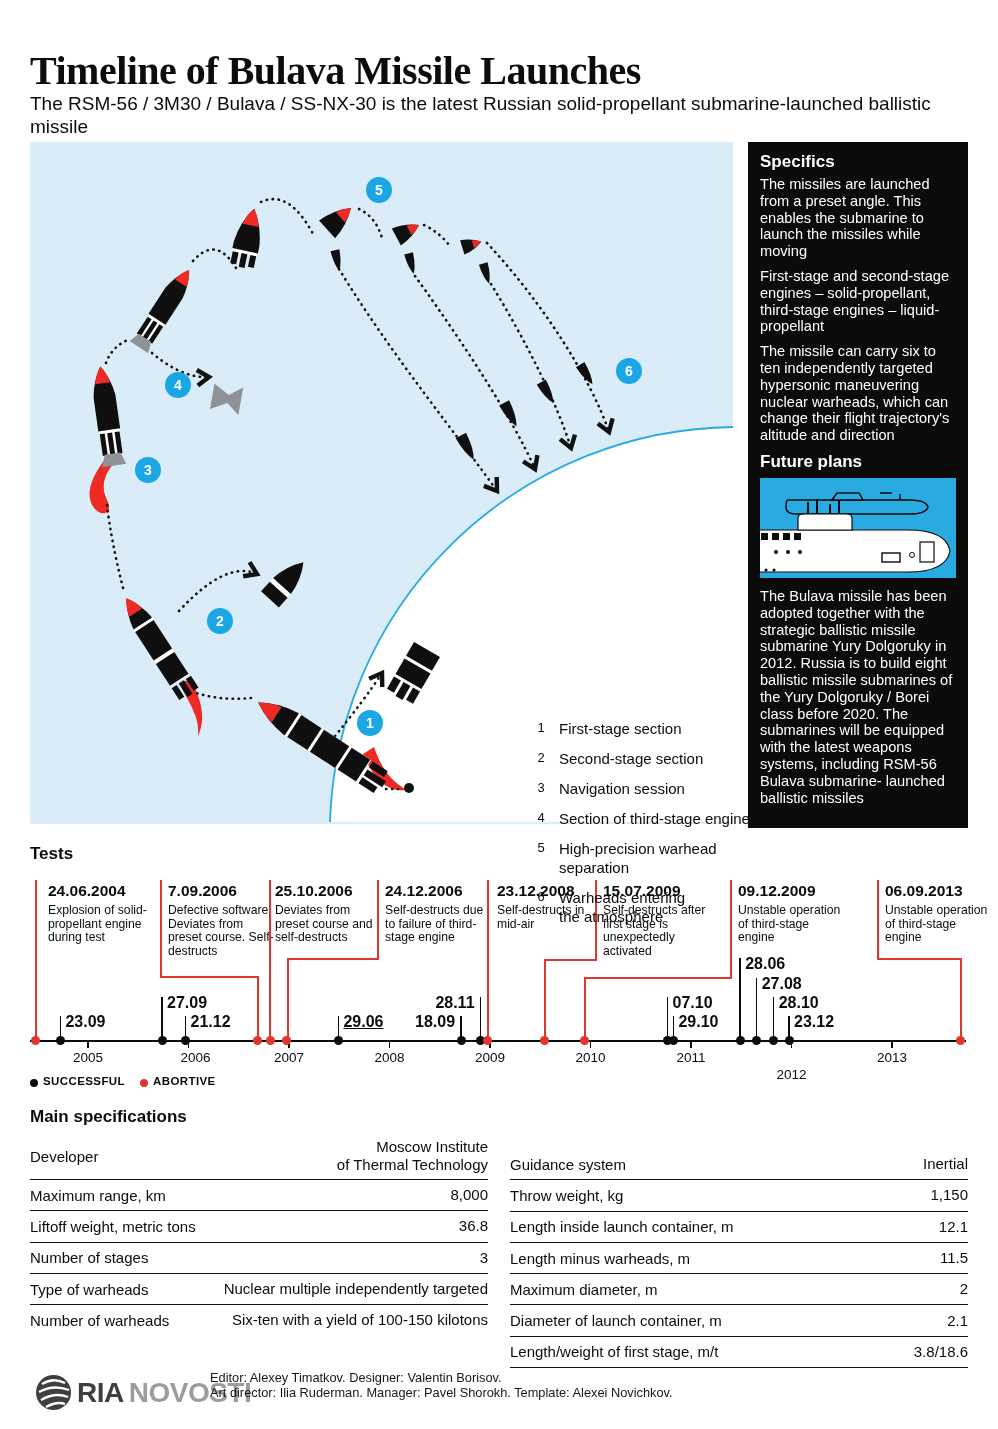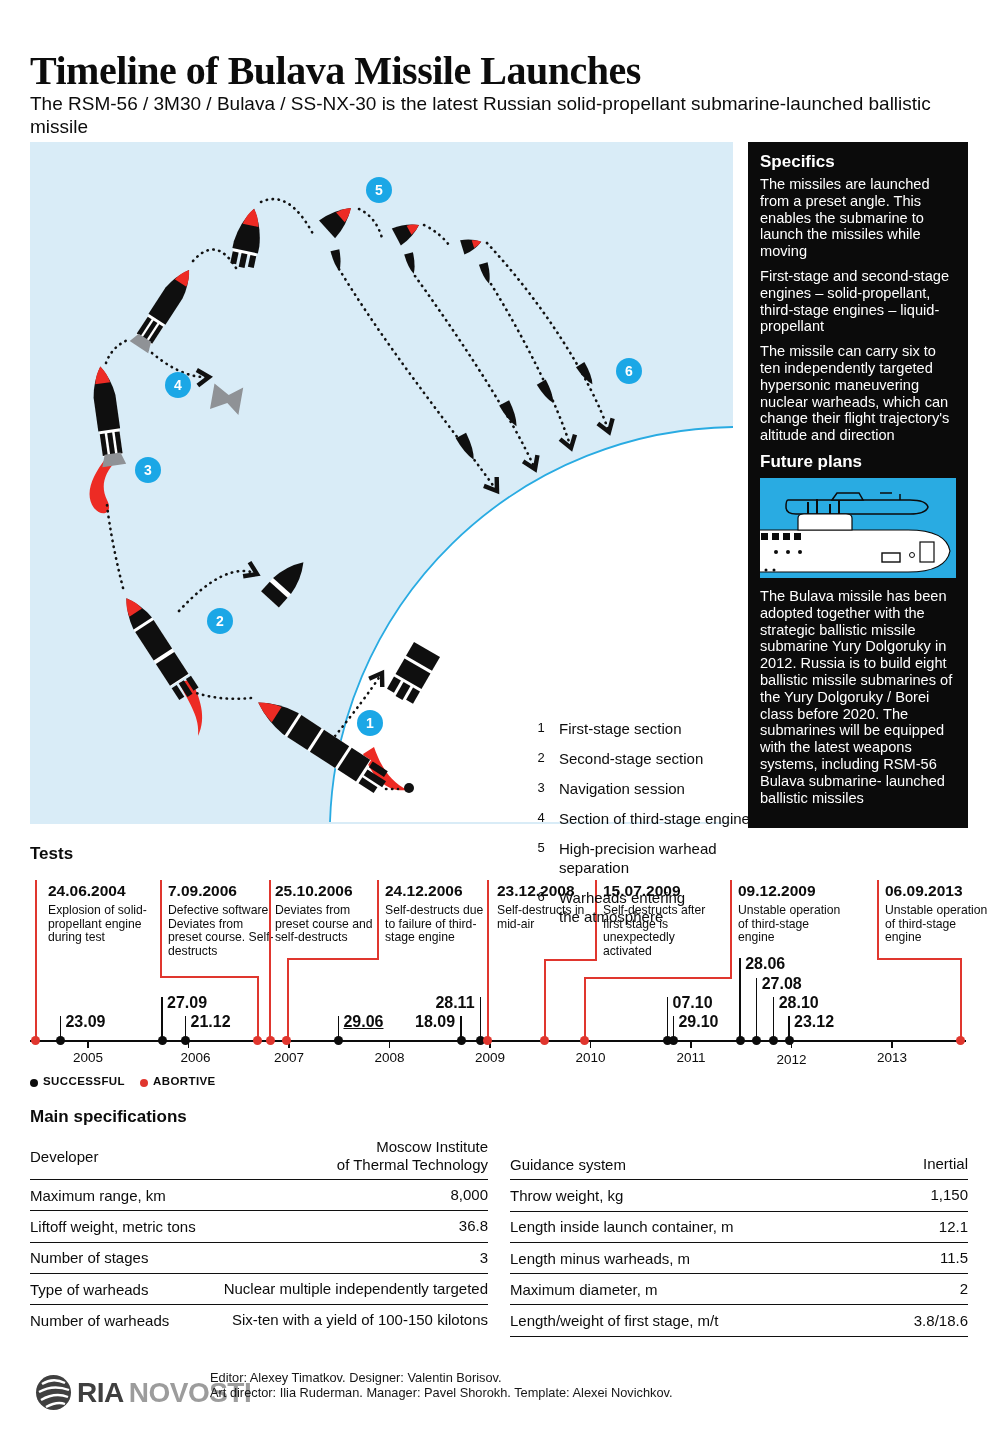--- a/index.html
+++ b/index.html
@@ -255,21 +255,21 @@
     <div style="position: absolute; left: 267px; top: 175px; width: 44px; text-align: center; font-size: 13.5px;">2007</div>
     <div style="position: absolute; left: 388.7px; top: 166.7px; width: 1.6px; height: 6px; background: rgb(12, 12, 12);"></div>
     <div style="position: absolute; left: 367.5px; top: 175px; width: 44px; text-align: center; font-size: 13.5px;">2008</div>
     <div style="position: absolute; left: 489.2px; top: 166.7px; width: 1.6px; height: 6px; background: rgb(12, 12, 12);"></div>
     <div style="position: absolute; left: 468px; top: 175px; width: 44px; text-align: center; font-size: 13.5px;">2009</div>
     <div style="position: absolute; left: 589.7px; top: 166.7px; width: 1.6px; height: 6px; background: rgb(12, 12, 12);"></div>
     <div style="position: absolute; left: 568.5px; top: 175px; width: 44px; text-align: center; font-size: 13.5px;">2010</div>
     <div style="position: absolute; left: 690.2px; top: 166.7px; width: 1.6px; height: 6px; background: rgb(12, 12, 12);"></div>
     <div style="position: absolute; left: 669px; top: 175px; width: 44px; text-align: center; font-size: 13.5px;">2011</div>
     <div style="position: absolute; left: 790.7px; top: 166.7px; width: 1.6px; height: 6px; background: rgb(12, 12, 12);"></div>
-    <div style="position: absolute; left: 769.5px; top: 177px; width: 44px; text-align: center; font-size: 13.5px;">2012</div>
+    <div style="position: absolute; left: 769.5px; top: 192px; width: 44px; text-align: center; font-size: 13.5px;">2012</div>
     <div style="position: absolute; left: 891.2px; top: 166.7px; width: 1.6px; height: 6px; background: rgb(12, 12, 12);"></div>
     <div style="position: absolute; left: 870px; top: 175px; width: 44px; text-align: center; font-size: 13.5px;">2013</div>
     <div style="position: absolute; left: 59.6435px; top: 141px; width: 1.6px; height: 24px; background: rgb(12, 12, 12);"></div>
     <div style="position: absolute; top: 138px; font-size: 16px; font-weight: bold; left: 65.4435px;">23.09</div>
     <div style="position: absolute; left: 55.9435px; top: 161px; width: 9px; height: 9px; border-radius: 50%; background: rgb(12, 12, 12);"></div>
     <div style="position: absolute; left: 161.224px; top: 122px; width: 1.6px; height: 43px; background: rgb(12, 12, 12);"></div>
     <div style="position: absolute; top: 119px; font-size: 16px; font-weight: bold; left: 167.024px;">27.09</div>
     <div style="position: absolute; left: 157.524px; top: 161px; width: 9px; height: 9px; border-radius: 50%; background: rgb(12, 12, 12);"></div>
     <div style="position: absolute; left: 184.728px; top: 141px; width: 1.6px; height: 24px; background: rgb(12, 12, 12);"></div>
     <div style="position: absolute; top: 138px; font-size: 16px; font-weight: bold; left: 190.528px;">21.12</div>
@@ -392,20 +392,24 @@
     </div>
     <div class="spec-row">
       <span class="spec-label">Length minus warheads, m</span>
       <span class="spec-value">11.5</span>
     </div>
     <div class="spec-row">
       <span class="spec-label">Maximum diameter, m</span>
       <span class="spec-value">2</span>
     </div>
     <div class="spec-row">
+      <span class="spec-label">Diameter of launch container, m</span>
+      <span class="spec-value">2.1</span>
+    </div>
+    <div class="spec-row">
       <span class="spec-label">Length/weight of first stage, m/t</span>
       <span class="spec-value">3.8/18.6</span>
     </div>
   </div>
 
 <div class="footer-logo">
   <svg width="37" height="37" viewBox="0 0 37 37">
     <circle cx="18.5" cy="18.5" r="17.5" fill="#3f3f3f"></circle>
     <g fill="none" stroke="#fff" stroke-width="2.4">
       <path d="M7,10 Q18,3 30,9"></path>

